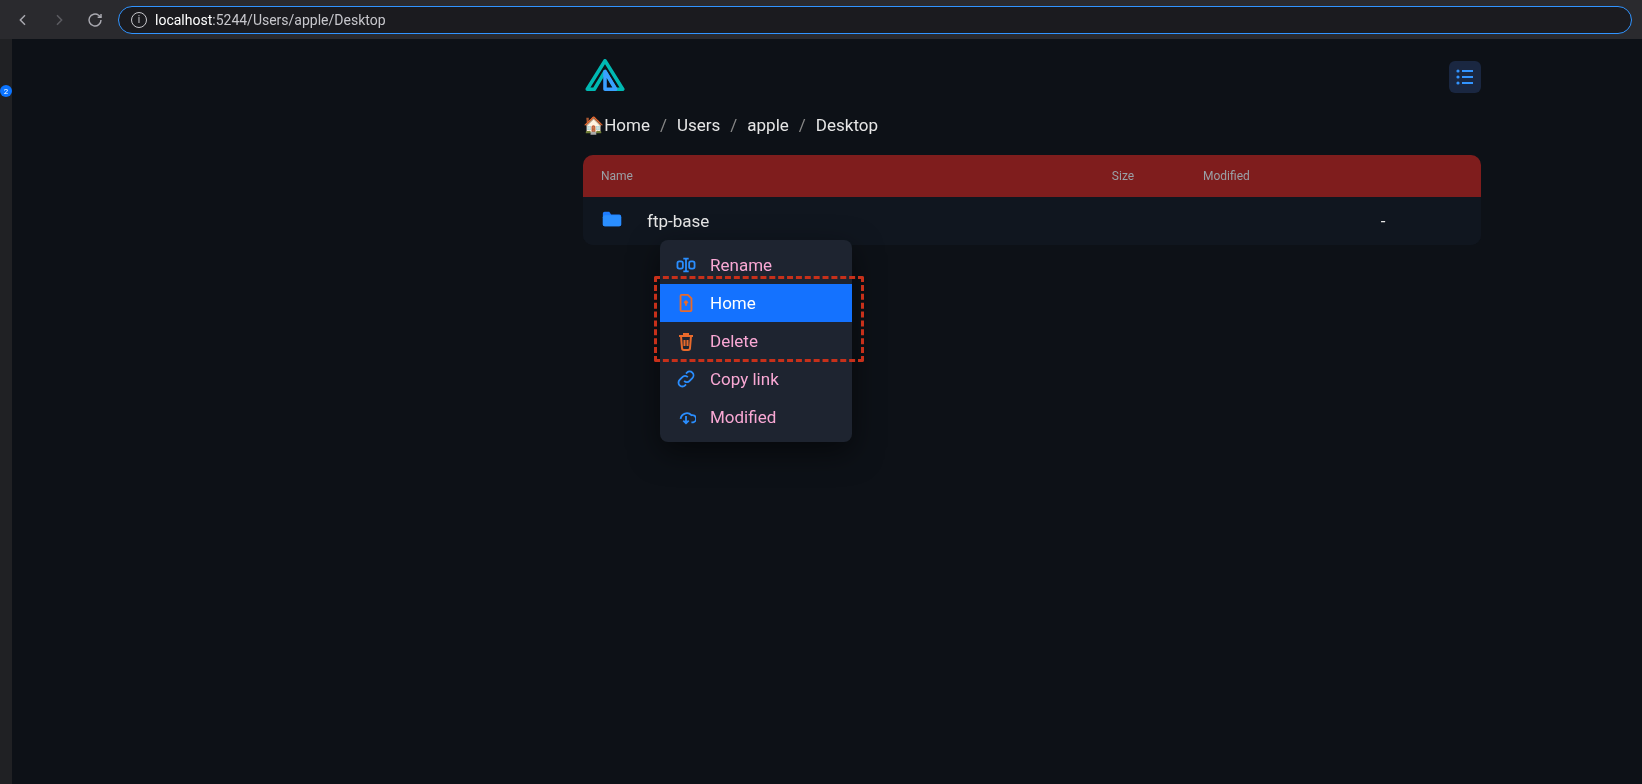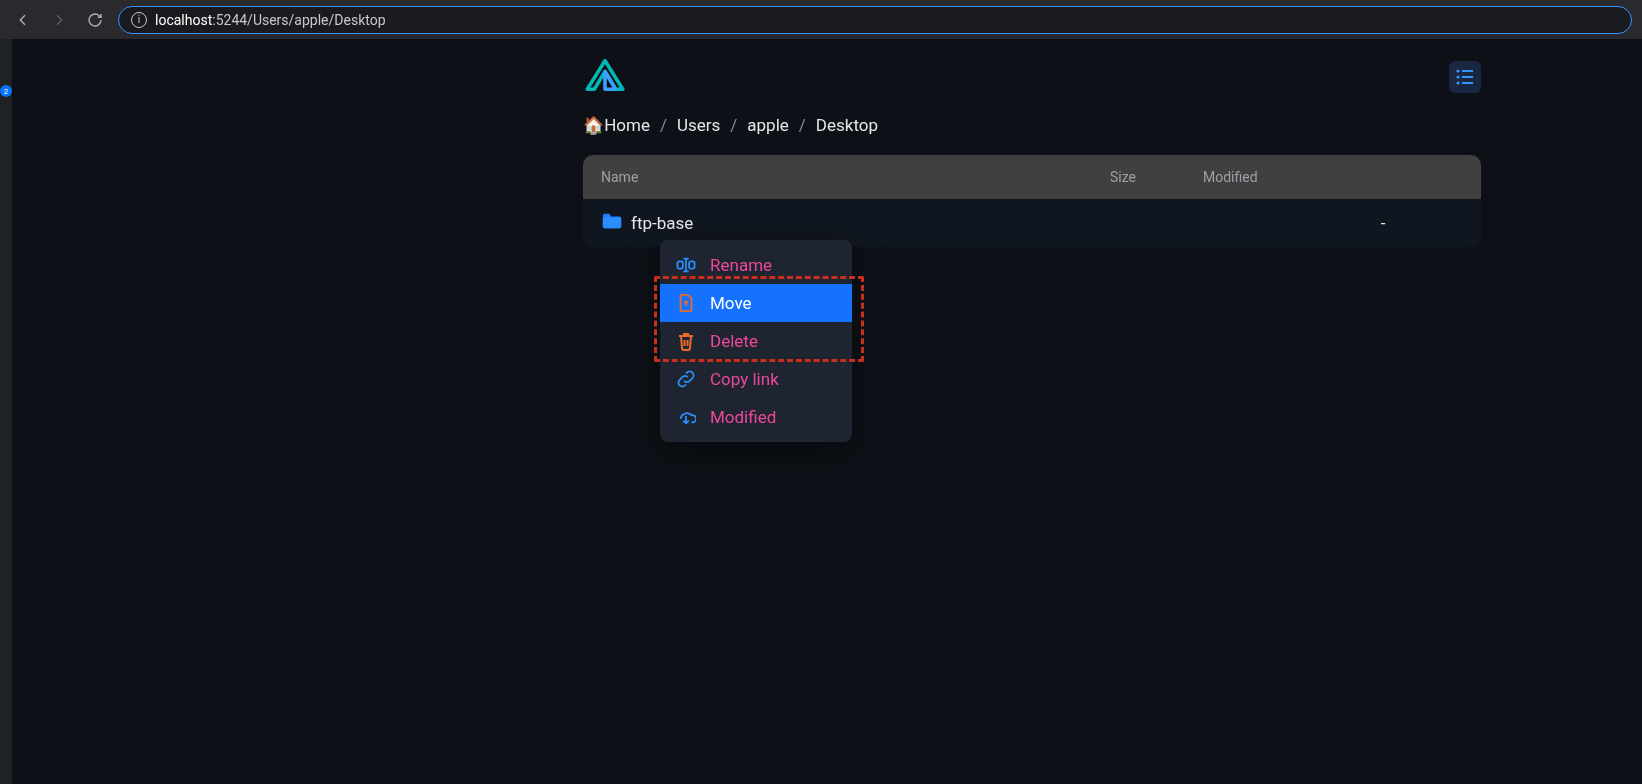--- a/index.html
+++ b/index.html
@@ -23,31 +23,31 @@
 
     .hdr { display:flex; align-items:center; justify-content:space-between; height:48px; }
     .logo svg { height:32px; width:44px; }
     .list-btn { width:32px; height:32px; background:#1a2741; border-radius:6px; display:flex; align-items:center; justify-content:center; }
 
     .crumbs { display:flex; align-items:center; gap:10px; color:#e6e6e6; font-size:17px; margin-top:14px; }
     .crumb { color:#e6e6e6; }
     .sep { color:#888; }
 
     .tbl { margin-top:20px; background:#121821; border-radius:10px; overflow:hidden; }
-    .thd { display:flex; padding:14px 18px; color:#9aa0a6; font-size:14px; background:#404040; }
+    .thd { display:flex; padding:14px 18px; color:#9aa0a6; font-size:12px; background:#7f1d1d; }
     .col-name { flex:1; }
     .col-size { width:160px; text-align:center; }
     .col-mod  { width:260px; }
     .trow { display:flex; align-items:center; padding:12px 18px; color:#e6e6e6; font-size:17px; background:#10161f; }
-    .trow .col-name { display:flex; align-items:center; gap:8px; }
+    .trow .col-name { display:flex; align-items:center; gap:24px; }
     .fld-icon svg { width:22px; height:20px; }
 
     
     .ctx { position:absolute; left:660px; top:240px; width:192px; background:#1e2430; border-radius:8px; padding:6px 0; box-shadow:0 10px 30px rgba(0,0,0,.5); }
-    .mi { display:flex; align-items:center; gap:14px; padding:9px 16px; color:#ec4899; font-size:17px; cursor:pointer; }
+    .mi { display:flex; align-items:center; gap:14px; padding:9px 16px; color:#f9a8d4; font-size:17px; cursor:pointer; }
     .mi.sel { background:#1472ff; color:#fff; }
     .mi .ic { width:20px; height:20px; display:flex; align-items:center; justify-content:center; }
 
     
     .hl { position:absolute; left:654px; top:276px; width:210px; height:86px; border:3px dashed #c7301a; pointer-events:none; border-radius:2px; }
   </style>
 </head>
 <body>
 
 <div class="chrome">
@@ -146,21 +146,21 @@
       </span>
     <span>Rename</span>
   </div>
   <div class="mi sel">
     <span class="ic">
         <svg width="18" height="20" viewBox="0 0 18 22" fill="none" stroke="#e96a2b" stroke-width="2">
           <path d="M4 2h7l4 4v13a1 1 0 01-1 1H4a1 1 0 01-1-1V3a1 1 0 011-1z"></path>
           <path d="M9 9v5m-2-3l2-2 2 2"></path>
         </svg>
       </span>
-    <span>Move</span>
+    <span>Home</span>
   </div>
   <div class="mi">
     <span class="ic">
         <svg width="18" height="20" viewBox="0 0 18 20" fill="none" stroke="#e96a2b" stroke-width="2">
           <path d="M2 5h14M7 5V3h4v2M4 5l1 12a2 2 0 002 2h4a2 2 0 002-2l1-12M7.5 9v6M10.5 9v6"></path>
         </svg>
       </span>
     <span>Delete</span>
   </div>
   <div class="mi">

